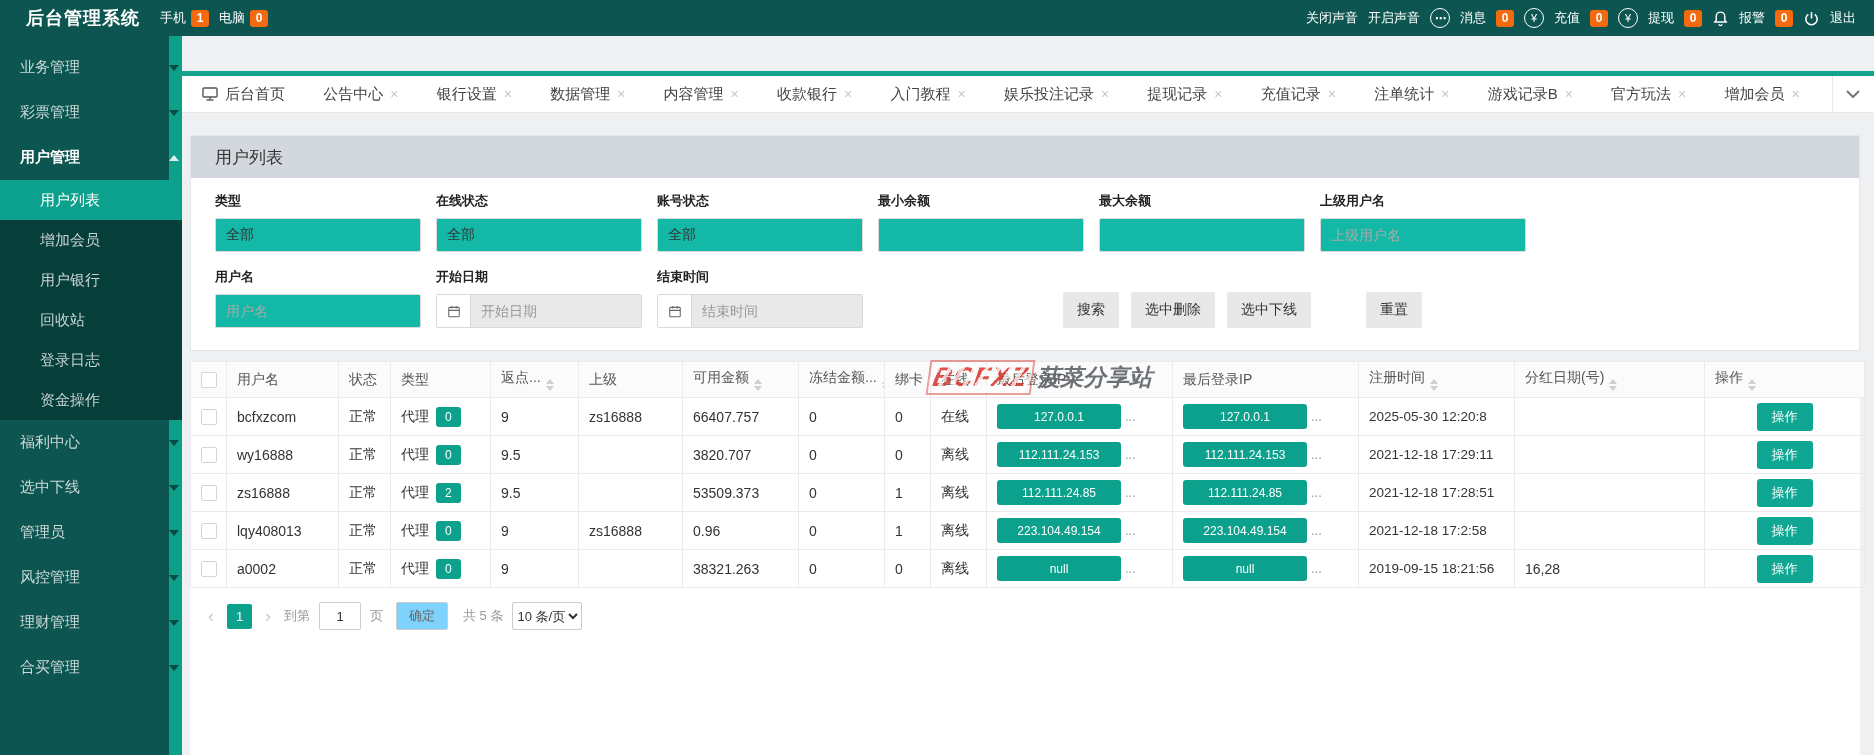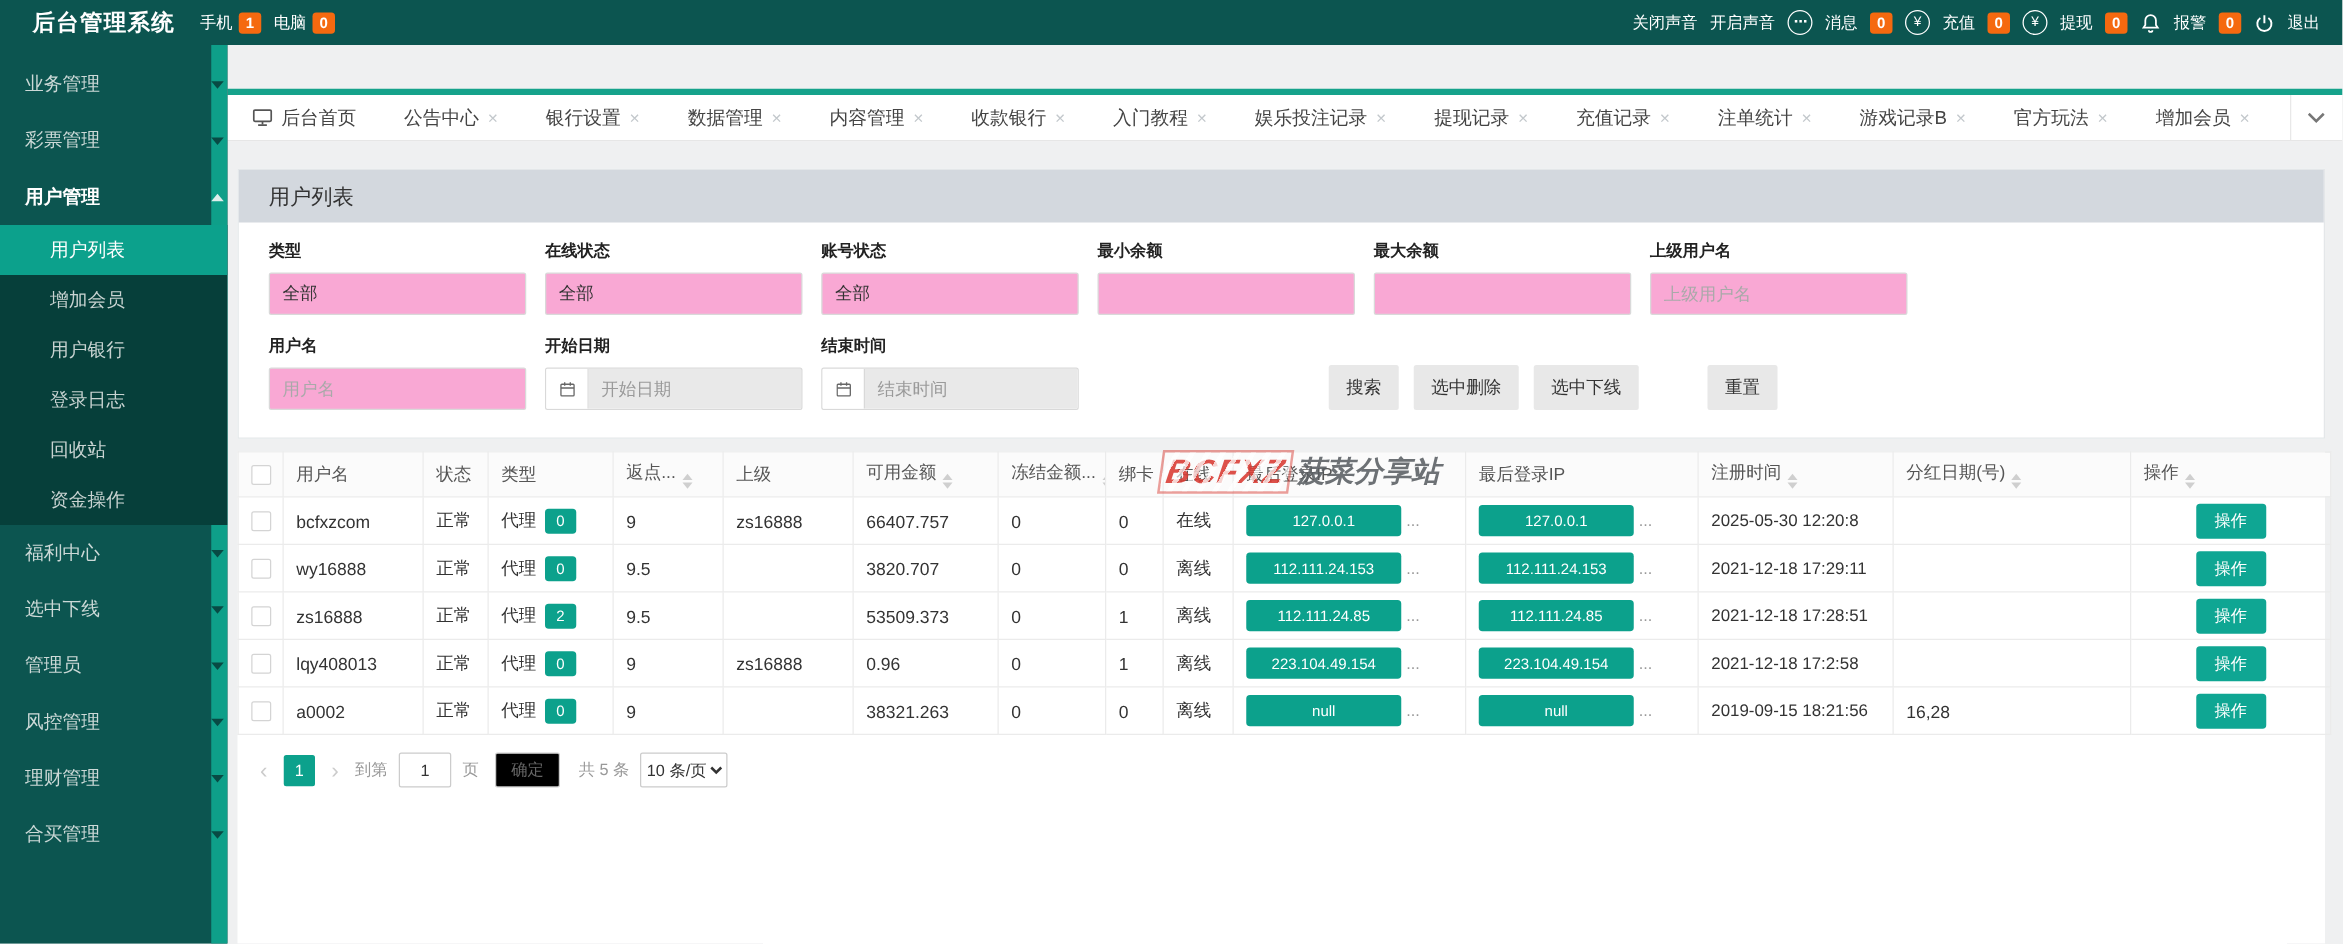--- a/index.html
+++ b/index.html
@@ -40,21 +40,21 @@
   .tab-more { width:42px; align-self:stretch; border-left:1px solid #e8e8e8; display:flex; align-items:center; justify-content:center; cursor:pointer; flex:none; }
 
   
   .main { flex:1; background:#eff0f1; overflow:hidden; display:flex; flex-direction:column; }
   .filter-card { margin:22px 14px 0 8px; background:#fff; border:1px solid #e4e7e9; flex:none; }
   .card-title { height:42px; background:#d3d8de; display:flex; align-items:center; padding-left:24px; font-size:17px; color:#333; }
   .card-body { padding:14px 24px 22px 24px; }
   .filter-row { display:flex; align-items:flex-end; }
   .f-col { width:206px; margin-right:15px; flex:none; }
   .f-col label { display:block; font-size:13px; font-weight:bold; color:#222; margin-bottom:8px; }
-  .f-input { width:100%; height:34px; border:1px solid #d9d9d9; border-radius:2px; padding:0 10px; font-size:14px; color:#333; background:#f9a8d4; font-family:inherit; }
+  .f-input { width:100%; height:34px; border:1px solid #d9d9d9; border-radius:2px; padding:0 10px; font-size:14px; color:#333; background:#14b8a6; font-family:inherit; }
   .f-input::placeholder { color:#a9a9a9; }
   .date-wrap { display:flex; height:34px; border:1px solid #d9d9d9; border-radius:2px; overflow:hidden; }
   .date-ico { width:34px; background:#fff; border-right:1px solid #d9d9d9; display:flex; align-items:center; justify-content:center; flex:none; }
   .date-input { flex:1; border:none; background:#e9e9e9; padding:0 10px; font-size:14px; color:#333; min-width:0; font-family:inherit; }
   .date-input::placeholder { color:#9a9a9a; }
   .row2 { margin-top:16px; }
   .btn-group { display:flex; gap:12px; margin-left:185px; }
   .gbtn { height:36px; padding:0 14px; background:#e8e8e8; border:none; border-radius:2px; font-size:14px; color:#333; cursor:pointer; white-space:nowrap; font-family:inherit; }
   .gbtn.reset { margin-left:55px;text-align:right; }
 
@@ -75,21 +75,21 @@
   .ip-ell { color:#999; margin-left:4px; font-size:13px; }
   .op-btn { background:#0fa693; color:#fff; font-size:13px; border:none; border-radius:3px; padding:5px 15px; cursor:pointer; font-family:inherit; }
   .td-time { font-size:13.5px; }
   .sum-row td { height:38px; font-size:14px; color:#333; }
 
   
   .pagination { display:flex; align-items:center; gap:9px; padding:14px 0 0 14px; color:#999; font-size:13px; }
   .pg-arrow { color:#ccc; font-size:18px; line-height:1; padding:0 4px; cursor:pointer; }
   .pg-num { width:25px; height:25px; background:#0ca18c; color:#fff; font-size:13px; display:flex; align-items:center; justify-content:center; border-radius:2px; cursor:pointer; }
   .pg-input { width:42px; height:28px; border:1px solid #ccc; border-radius:2px; text-align:center; font-size:13px; color:#333; font-family:inherit; }
-  .pg-confirm { height:28px; padding:0 12px; background:#000000; border:1px solid #ccc; border-radius:2px; color:#666; font-size:13px; margin-left:4px; cursor:pointer; font-family:inherit; }
+  .pg-confirm { height:28px; padding:0 12px; background:#7dd3fc; border:1px solid #ccc; border-radius:2px; color:#666; font-size:13px; margin-left:4px; cursor:pointer; font-family:inherit; }
   .pg-total { margin-left:6px; }
   .pg-size { height:28px; border:1px solid #ccc; border-radius:2px; font-size:13px; color:#333; background:#fff; font-family:inherit; }
 
   
   .watermark { position:absolute; left:928px; top:360px; z-index:50; pointer-events:none; display:flex; align-items:center; white-space:nowrap; opacity:.88; font-style:italic; }
   .wm-brand { position:relative; color:#d93a32; font-weight:bold; font-size:27px; letter-spacing:1px; padding:0 3px; border:2px solid rgba(217,58,50,.55); transform:skewX(-8deg); }
   .wm-brand::after { content:""; position:absolute; inset:0; background:repeating-linear-gradient(115deg, transparent 0 7px, rgba(255,255,255,.75) 7px 11px); }
   .wm-site { color:#5a5f63; font-weight:bold; font-size:23px; margin-left:4px; }
 </style>
 </head>
@@ -159,24 +159,24 @@
         <div class="submenu-item active">
             <span>用户列表</span>
           </div>
         <div class="submenu-item">
             <span>增加会员</span>
           </div>
         <div class="submenu-item">
             <span>用户银行</span>
           </div>
         <div class="submenu-item">
+            <span>回收站</span>
+          </div>
+        <div class="submenu-item">
             <span>登录日志</span>
-          </div>
-        <div class="submenu-item">
-            <span>回收站</span>
           </div>
         <div class="submenu-item">
             <span>资金操作</span>
           </div>
       </div>
       <div class="menu-item">
         <span>福利中心</span>
         <span class="chev"></span>
       </div>
       <div class="menu-item">

